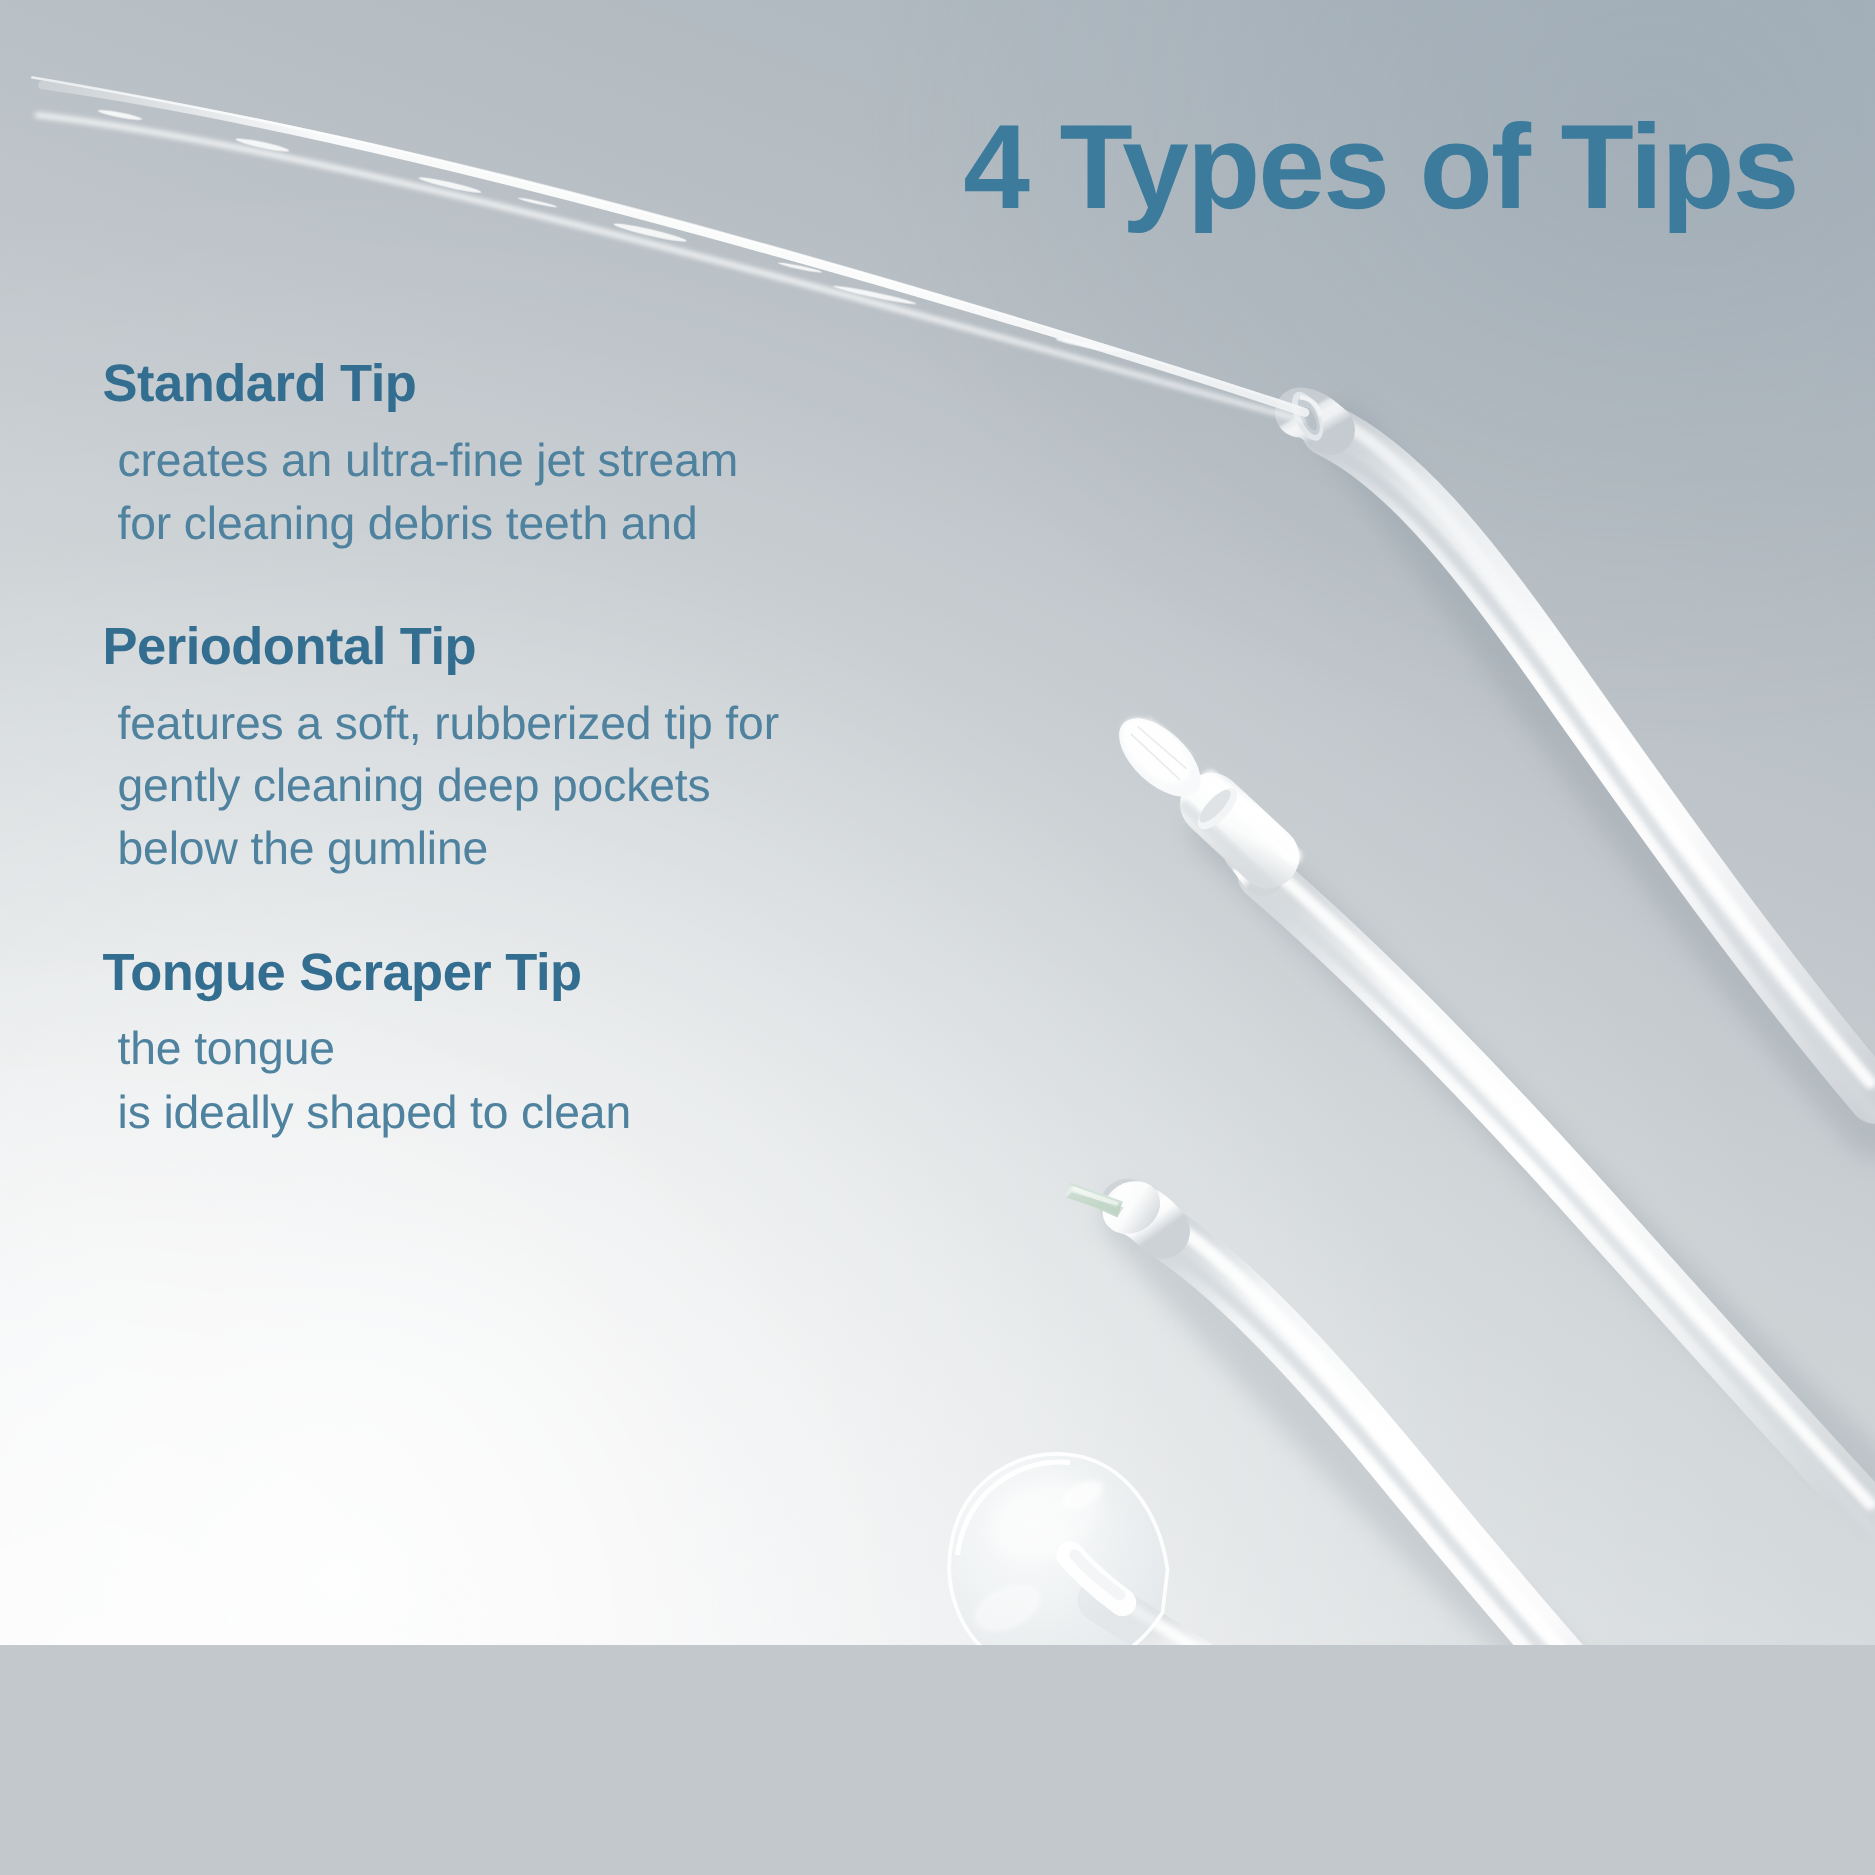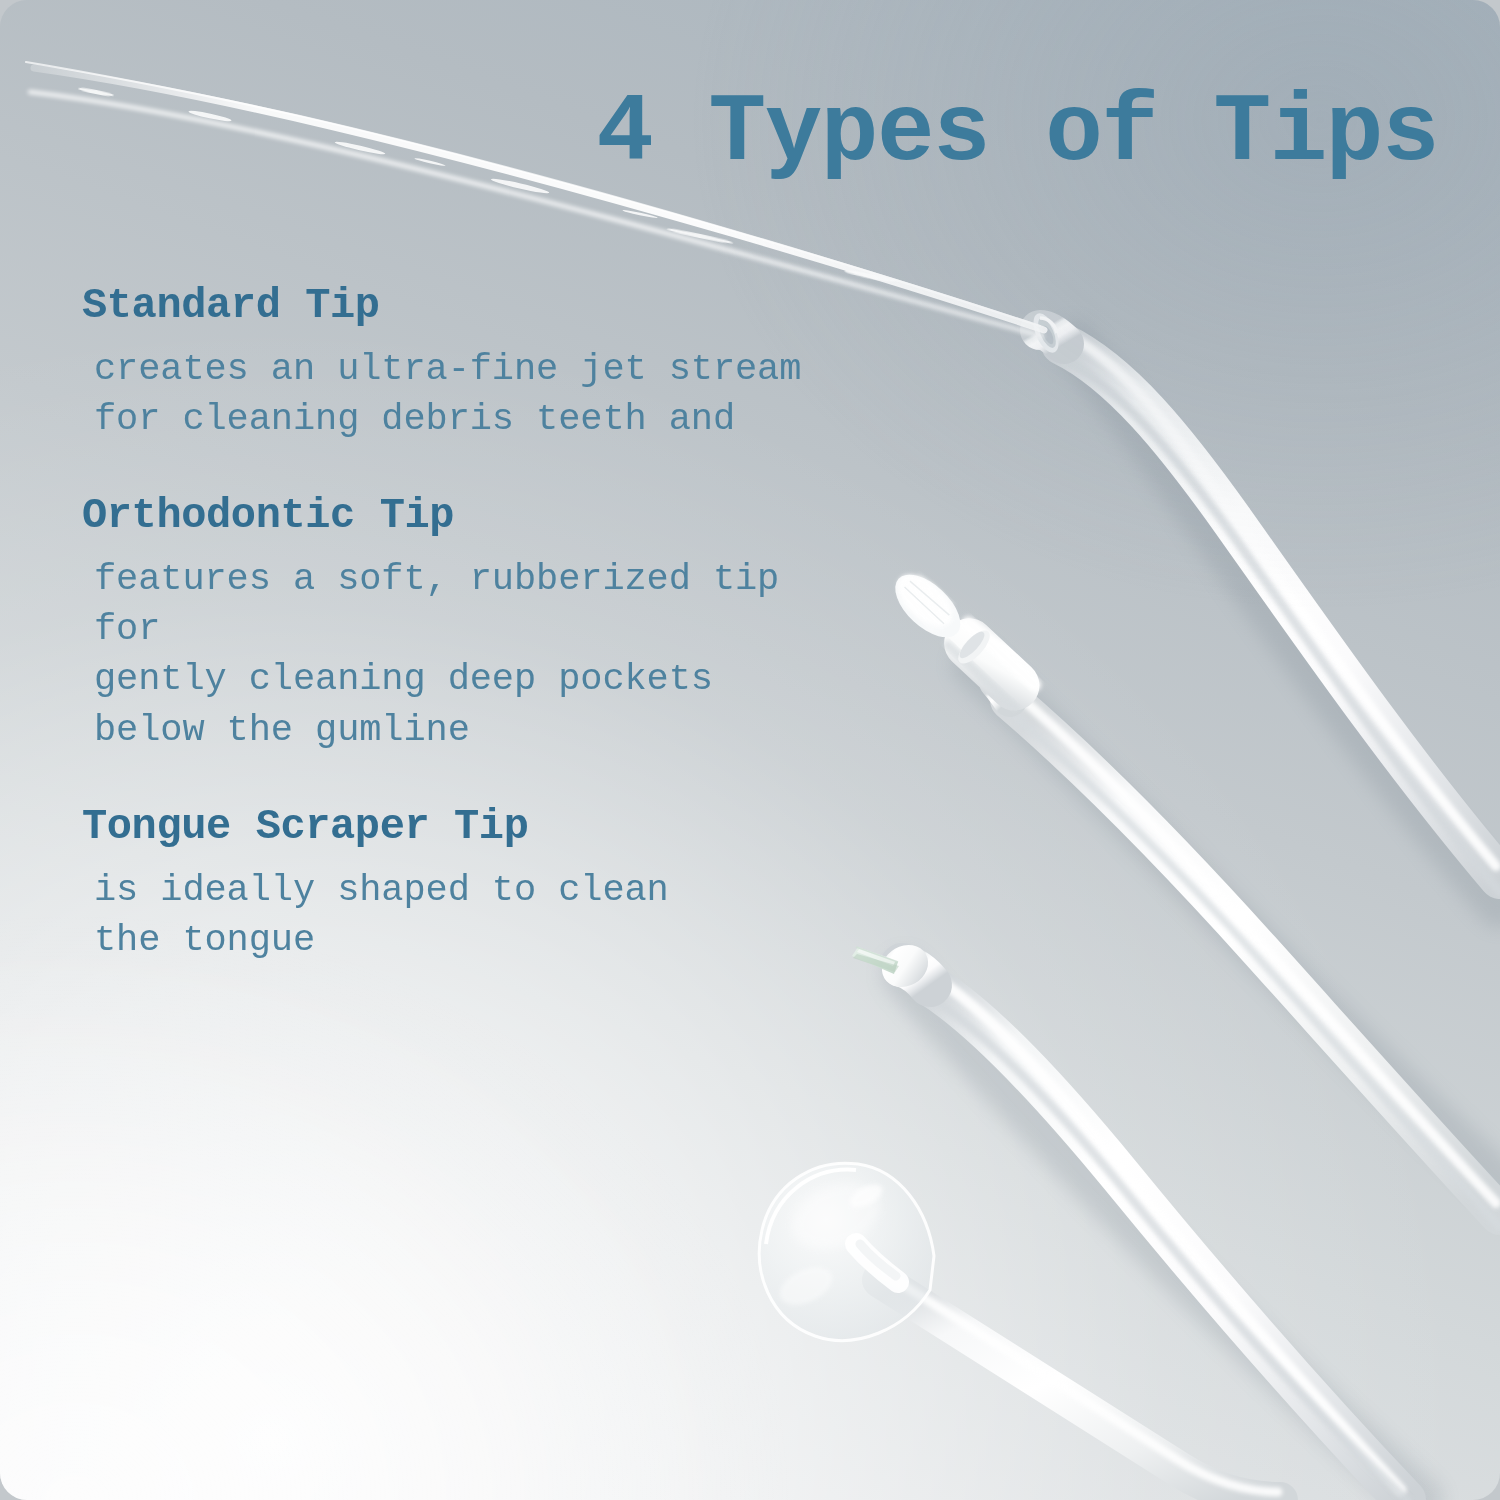--- a/index.html
+++ b/index.html
@@ -3,28 +3,27 @@
 <meta charset="utf-8">
 <style>
   html, body {
     margin: 0;
     padding: 0;
     background: #c3c8cc;
   }
   #canvas {
     position: relative;
     width: 1500px;
-    height: 1500px;
+    height: 1316px;
     overflow: hidden;
-    font-family: Liberation Mono, monospace;
+    font-family: Liberation Sans, sans-serif;
     
     background:
       radial-gradient(ellipse 1500px 1400px at 18% 96%, rgba(255,255,255,0.92) 0%, rgba(255,255,255,0.55) 32%, rgba(255,255,255,0.12) 60%, rgba(255,255,255,0) 80%),
       linear-gradient(200deg, #a8b4bd 0%, #b4bcc2 22%, #c3c9cd 45%, #d3d8da 66%, #e0e3e5 85%, #e8eaec 100%);
-    border-radius: 27px;
   }
 
   
   .sheen {
     position: absolute;
     inset: 0;
     background:
       radial-gradient(ellipse 900px 700px at 88% 8%, rgba(140,155,168,0.30) 0%, rgba(140,155,168,0) 70%),
       radial-gradient(ellipse 1100px 900px at 5% 100%, rgba(255,255,255,0.60) 0%, rgba(255,255,255,0) 65%);
     pointer-events: none;
@@ -260,30 +259,30 @@
     <div class="section">
       <div class="sec-head">Standard Tip</div>
       <div class="sec-body">
         <span class="ln">creates an ultra-fine jet stream</span>
         <span class="ln">for cleaning debris teeth and</span>
       </div>
     </div>
 
 
     <div class="section">
-      <div class="sec-head">Orthodontic Tip</div>
+      <div class="sec-head">Periodontal Tip</div>
       <div class="sec-body">
         <span class="ln">features a soft, rubberized tip for</span>
         <span class="ln">gently cleaning deep pockets</span>
         <span class="ln">below the gumline</span>
       </div>
     </div>
 
     <div class="section">
       <div class="sec-head">Tongue Scraper Tip</div>
       <div class="sec-body">
+        <span class="ln">the tongue</span>
         <span class="ln">is ideally shaped to clean</span>
-        <span class="ln">the tongue</span>
       </div>
     </div>
 
   </div>
 </div>
 
 </body></html>

